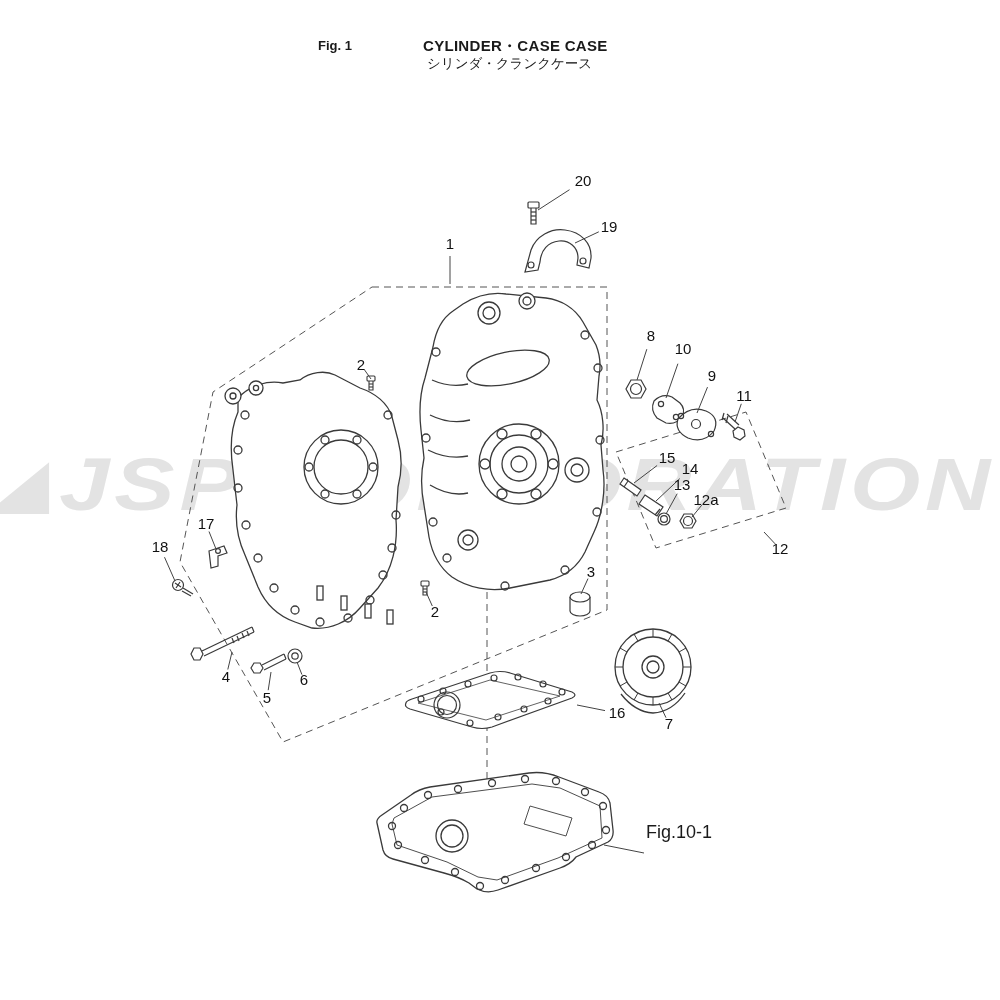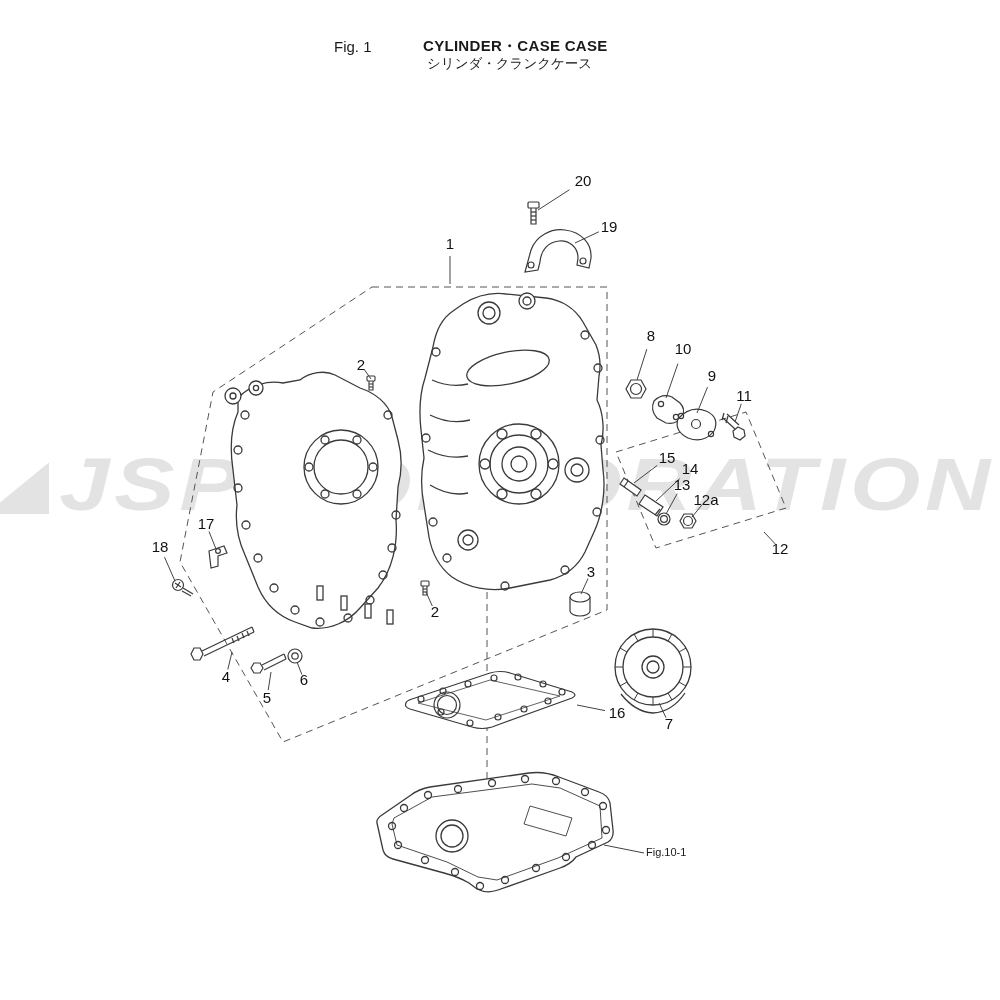--- a/index.html
+++ b/index.html
@@ -1,34 +1,34 @@
 <!DOCTYPE html>
 <html><head>
 <meta charset="utf-8">
 <style>
   html,body{margin:0;padding:0;}
   body{
     width:1000px;height:1000px;position:relative;overflow:hidden;
     background:#ffffff;font-family:"Liberation Sans",sans-serif;color:#1a1a1a;
   }
   .hdr{position:absolute;z-index:3;white-space:nowrap;}
-  .fig-label{left:334px;top:38px;font-size:15px;font-weight:normal;}
+  .fig-label{left:318px;top:38px;font-size:13px;font-weight:bold;}
   .title-en{left:423px;top:37px;font-size:15px;font-weight:bold;letter-spacing:.3px;}
   .title-jp{left:427px;top:55px;font-size:13.5px;text-align:right;}
   .watermark{
     position:absolute;z-index:0;top:442px;left:-14px;width:1100px;
     font-size:74px;font-weight:bold;font-style:italic;color:#e3e3e3;
     letter-spacing:4px;white-space:nowrap;transform:scaleX(1.22);transform-origin:left center;
     user-select:none;
   }
   .wm-logo{display:inline-block;width:52px;height:52px;background:#e3e3e3;
     clip-path:polygon(0 100%,100% 0,100% 100%);margin-right:8px;transform:translateY(4px);}
   #diagram{position:absolute;top:0;left:0;z-index:1;}
   #callout-layer{position:absolute;top:0;left:0;z-index:2;}
-  .figref{position:absolute;z-index:3;left:646px;top:846px;font-size:11px;}
+  .figref{position:absolute;z-index:3;left:646px;top:822px;font-size:18px;}
   .leader{stroke:#444;stroke-width:1;}
   .callout{font-family:"Liberation Sans",sans-serif;font-size:15px;fill:#111;text-anchor:middle;}
 </style>
 </head>
 <body>
 
 <div class="hdr fig-label">Fig. 1</div>
 <div class="hdr title-en">CYLINDER・CASE CASE</div>
 <div class="hdr title-jp">シリンダ・クランクケース</div>
 

